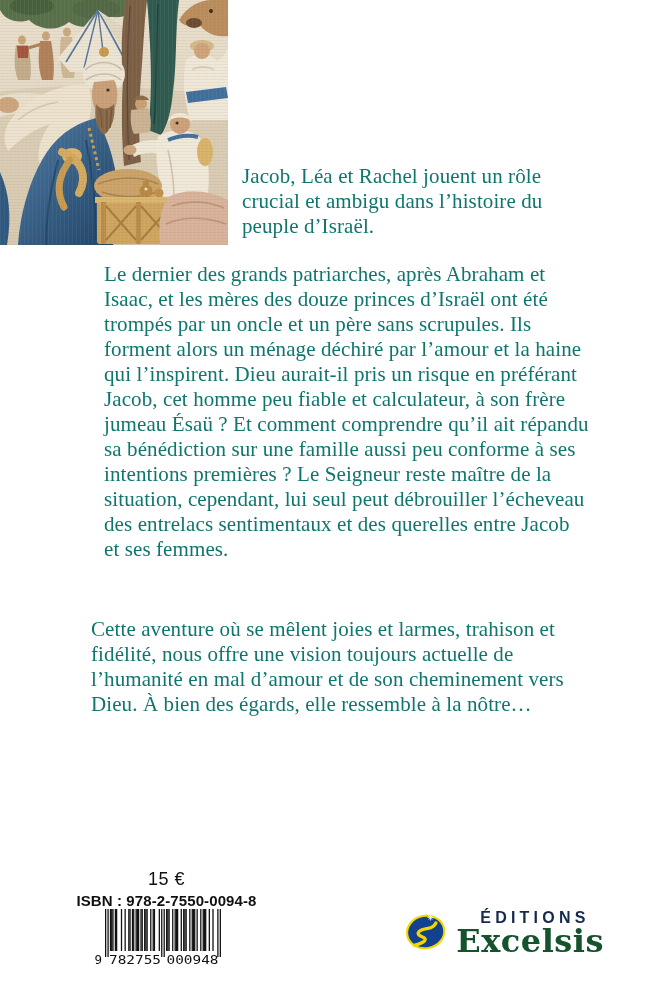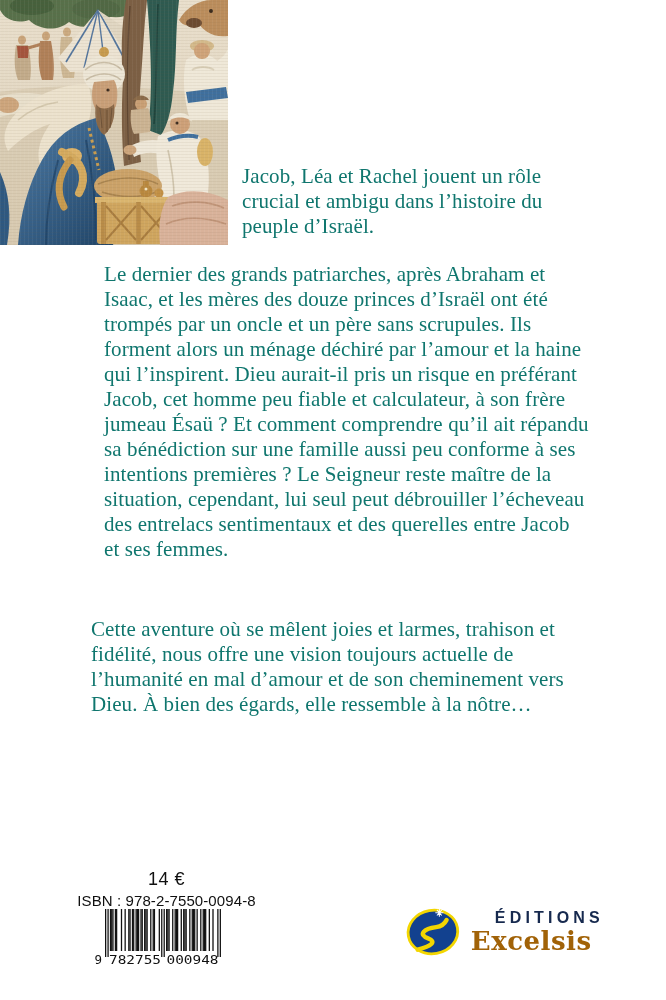--- a/index.html
+++ b/index.html
@@ -27,37 +27,37 @@
   .intro  { left:242px; top:164px; width:340px; }
   .para1  { left:104px;  top:262px; width:515px; }
   .para2  { left:91px;  top:617px; width:515px; }
 
   
   .priceblock {
     left:40px; top:869px; width:253px; text-align:center;
     font-family:"Liberation Sans", sans-serif; color:#101010;
   }
   .price { font-size:18px; font-weight:500; letter-spacing:0.5px; }
-  .isbn  { font-size:15px; font-weight:400; margin-top:2px; letter-spacing:0.1px; }
+  .isbn  { font-size:15px; font-weight:700; margin-top:2px; letter-spacing:0.1px; }
   .barcode-wrap { left:92px; top:909px; width:145px; height:58px; }
   .barcode-wrap svg text {
     font-family:"DejaVu Sans Mono", monospace; font-size:12.5px; fill:#111;
   }
 
   
   .publisher { left:404px; top:900px; width:200px; height:64px;
     display:flex; align-items:center; gap:9px; }
   .pub-text { display:flex; flex-direction:column; }
   .pub-editions {
     font-family:"Liberation Sans", sans-serif; font-size:16px; font-weight:700;
     letter-spacing:4.2px; color:#16294e; margin-left:4px;padding-left:20px;
   }
   .pub-name {
-    font-family:"DejaVu Serif", serif; font-size:26px; font-weight:700;
-    color:#a16207; line-height:28px; letter-spacing:0.5px;
+    font-family:"DejaVu Serif", serif; font-size:32px; font-weight:700;
+    color:#14532d; line-height:28px; letter-spacing:0.5px;
   }
 </style>
 </head>
 <body>
 
 <div class="abs artwork" title="Flemish tapestry scene: turbaned patriarch in blue robe before a tent, women, camel and a chest of gold vessels">
   <svg width="228" height="245" viewBox="0 0 228 245" preserveAspectRatio="none">
     <defs>
       <linearGradient id="bgG" x1="0" y1="0" x2="0" y2="1">
         <stop offset="0" stop-color="#e9dfcc"></stop>
@@ -201,21 +201,21 @@
 situation, cependant, lui seul peut débrouiller l’écheveau
 des entrelacs sentimentaux et des querelles entre Jacob
 et ses femmes.</div>
 
 <div class="abs blurb para2">Cette aventure où se mêlent joies et larmes, trahison et
 fidélité, nous offre une vision toujours actuelle de
 l’humanité en mal d’amour et de son cheminement vers
 Dieu. À bien des égards, elle ressemble à la nôtre…</div>
 
 <div class="abs priceblock">
-  <div class="price">14 €</div>
+  <div class="price">15 €</div>
   <div class="isbn">ISBN : 978-2-7550-0094-8</div>
 </div>
 
 <div class="abs barcode-wrap">
   <svg width="145" height="58" viewBox="0 0 145 58">
     <g fill="#111">
         <rect x="13.00" y="0" width="1.28" height="48"></rect>
         <rect x="15.44" y="0" width="1.28" height="48"></rect>
         <rect x="17.88" y="0" width="1.28" height="42"></rect>
         <rect x="19.10" y="0" width="1.28" height="42"></rect>

